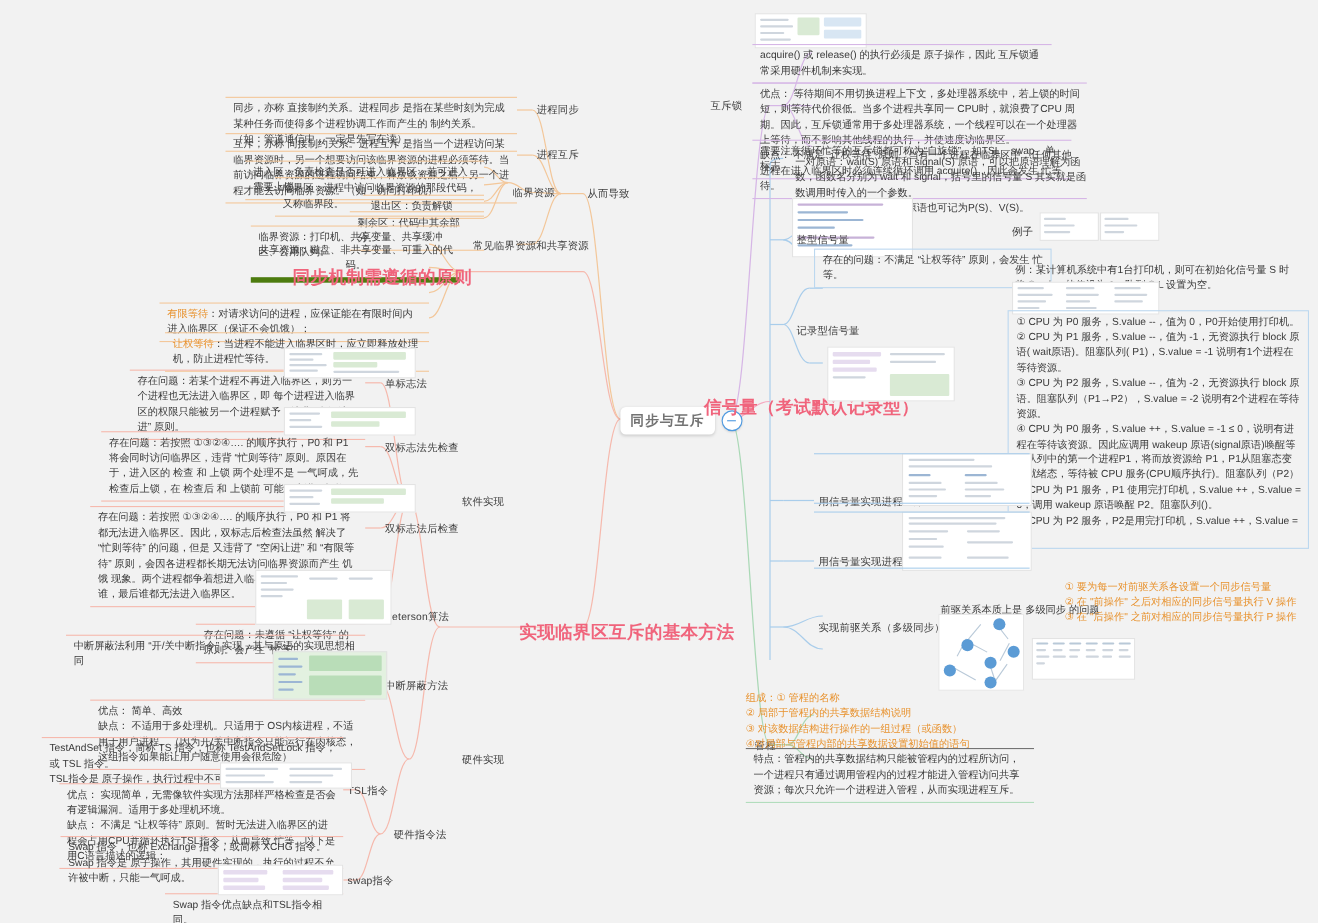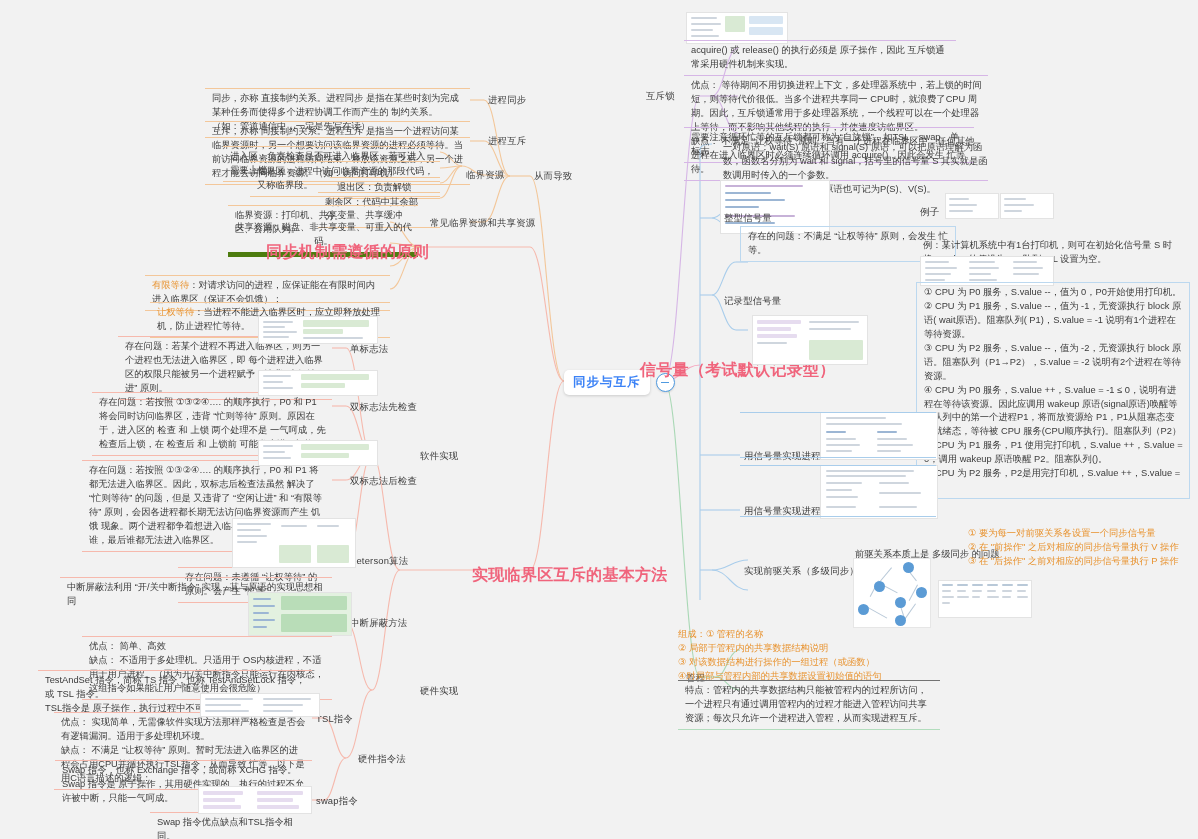--- a/index.html
+++ b/index.html
@@ -34,21 +34,21 @@
 
   .hl-orange{color:#e8922e;}
 
   
   #root-node{
     position:absolute;left:564px;top:370px;
     display:flex;align-items:center;gap:6px;
   }
   #root-chip{
     background:#ffffff;border-radius:5px;
-    padding:4px 9px;font-size:12.5px;color:#3b82f6;font-weight:bold;
+    padding:4px 9px;font-size:12.5px;color:#737373;font-weight:bold;
     box-shadow:0 1px 3px rgba(0,0,0,.16);letter-spacing:1px;
   }
   .collapse{
     width:17px;height:17px;border-radius:50%;
     border:1.4px solid #4f9ae0;background:#fff;
     display:flex;align-items:center;justify-content:center;
     box-shadow:0 1px 2px rgba(0,0,0,.12);
   }
   .collapse i{display:block;width:8px;height:1.6px;background:#4f9ae0;}
 

